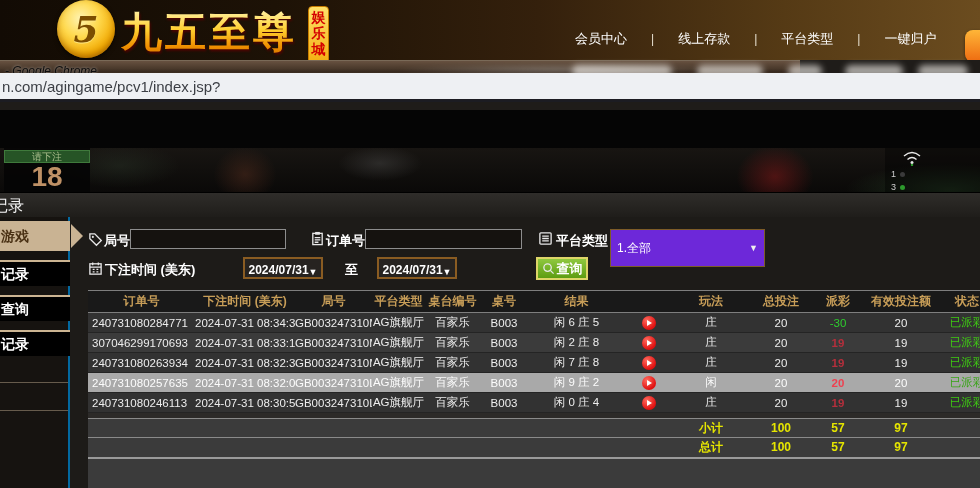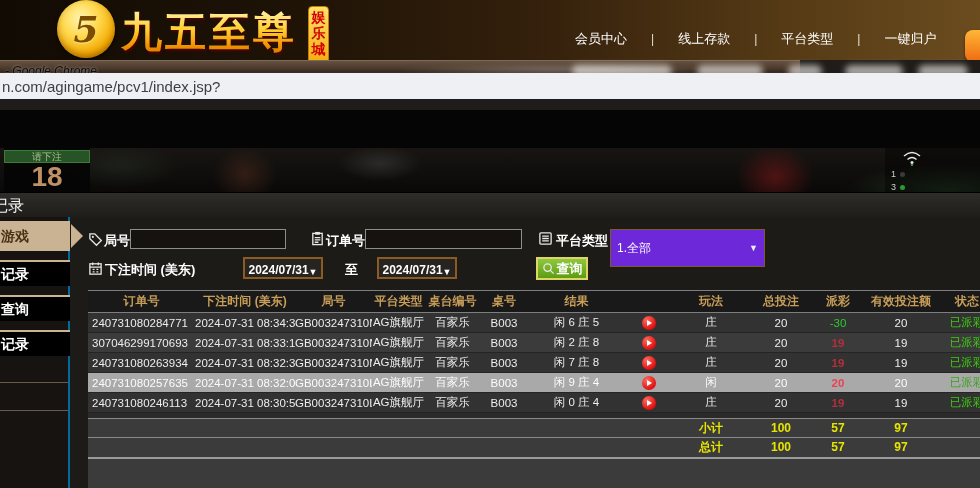--- a/index.html
+++ b/index.html
@@ -335,21 +335,21 @@
     <td>19</td>
     <td class="status">已派彩</td>
   </tr>
             <tr class="even highlight">
     <td>240731080257635</td>
     <td>2024-07-31 08:32:04</td>
     <td>GB003247310LZ</td>
     <td>AG旗舰厅</td>
     <td>百家乐</td>
     <td>B003</td>
-    <td>闲 9 庄 4</td>
+    <td>闲 9 庄 2</td>
     <td><span class="play"></span></td>
     <td>闲</td>
     <td>20</td>
     <td class="payout pos">20</td>
     <td>20</td>
     <td class="status">已派彩</td>
   </tr>
             <tr class="odd">
     <td>240731080246113</td>
     <td>2024-07-31 08:30:59</td>

